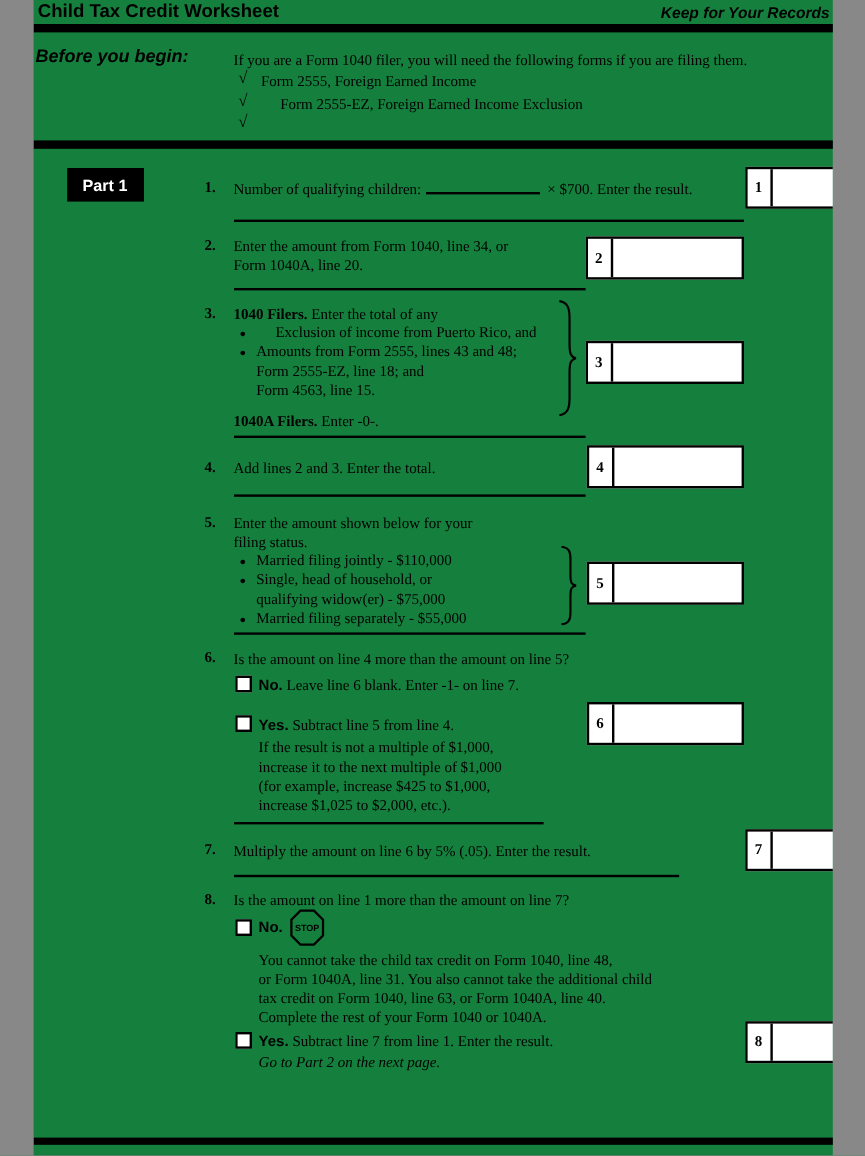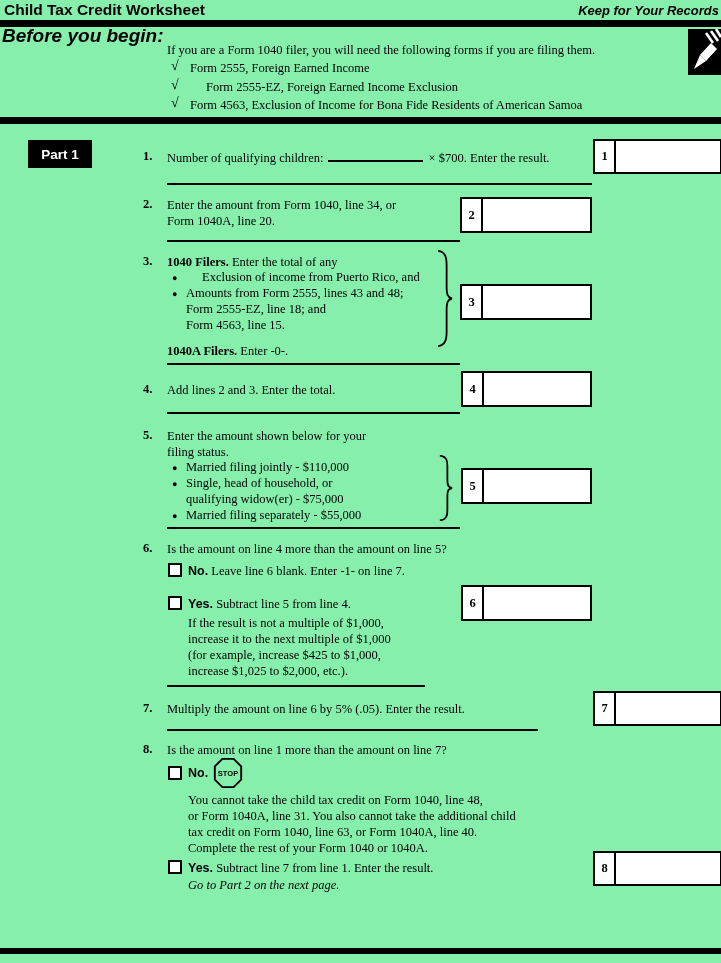--- a/index.html
+++ b/index.html
@@ -1,18 +1,18 @@
 <!DOCTYPE html>
 <html><head>
 <meta charset="utf-8">
 <style>
   * { margin:0; padding:0; box-sizing:border-box; }
   html,body { background:#888; }
   #page {
-    position:relative; width:721px; height:963px; background:#86efac; color:#000;
+    position:relative; width:666px; height:963px; background:#15803d; color:#000;
     margin:0 auto; overflow:hidden;
     font-family:"Liberation Serif", serif;
   }
   .abs { position:absolute; }
   .serif { font-family:"Liberation Serif", serif; font-size:12.5px; line-height:16px; }
   .pre { white-space:pre-line; }
   .nowrap { white-space:nowrap; }
   .b { font-weight:bold; }
   .i { font-style:italic; }
   .bar { position:absolute; left:0; width:721px; background:#000; }
@@ -25,42 +25,41 @@
   .cb { position:absolute; width:14px; height:14px; border:2px solid #000; background:#fff; }
   .optlabel { font-family:Liberation Sans, sans-serif; font-weight:bold; font-size:12.5px; }
   .bullet { position:absolute; font-size:9px; line-height:16px; }
   .blankline { display:inline-block; width:95px; height:13px; border-bottom:2px solid #000; margin:0 6px 0 4px; }
   .brace { position:absolute; }
   .part-badge { position:absolute; left:28px; top:140px; width:64px; height:28px; background:#000; color:#fff;
                 display:flex; align-items:center; justify-content:center;
                 font-family:"Liberation Sans", sans-serif; font-weight:bold; font-size:13.5px; }
   #title { position:absolute; left:4px; top:1px; font-size:15.5px; font-weight:bold; font-family:"Liberation Sans", sans-serif; }
   #records { position:absolute; right:2px; top:3px; font-size:13px; font-weight:bold; font-style:italic; font-family:"Liberation Sans", sans-serif; }
-  #byb { position:absolute; left:2px; top:25px; font-size:19px; font-weight:bold; font-style:italic; font-family:"Liberation Sans", sans-serif; }
+  #byb { position:absolute; left:2px; top:39px; font-size:15px; font-weight:bold; font-style:italic; font-family:"Liberation Sans", sans-serif; }
 </style>
 </head>
 <body>
 
 <div id="page">
 
   <div id="title">Child Tax Credit Worksheet</div>
   <div id="records">Keep for Your Records</div>
   <div class="bar" style="top:20px;height:7px;"></div>
 
   <div id="byb">Before you begin:</div>
   <div class="abs serif nowrap" style="left:167px;top:42px;">If you are a Form 1040 filer, you will need the following forms if you are filing them.</div>
 
   <div class="abs serif" style="left:171px;top:58px;font-size:14px;">√</div>
   <div class="abs serif nowrap" style="left:190px;top:60px;">Form 2555, Foreign Earned Income</div>
 
   <div class="abs serif" style="left:171px;top:77px;font-size:14px;">√</div>
   <div class="abs serif nowrap" style="left:206px;top:79px;text-align:right;">Form 2555-EZ, Foreign Earned Income Exclusion</div>
 
   <div class="abs serif" style="left:171px;top:95px;font-size:14px;">√</div>
-  <div class="abs serif nowrap" style="left:190px;top:97px;">Form 4563, Exclusion of Income for Bona Fide Residents of American Samoa</div>
 
   <div class="abs" style="left:688px;top:29px;width:33px;height:46px;">
     <svg width="33" height="46" viewBox="0 0 33 46">
       <rect width="33" height="46" fill="#000"></rect>
       <g stroke="#fff" stroke-width="2.6" fill="none">
         <path d="M18 4 L25 14"></path>
         <path d="M23 2 L30 12"></path>
         <path d="M28 0 L33 8"></path>
       </g>
       <polygon points="12,26 23,14 29,20 18,32" fill="#fff"></polygon>

